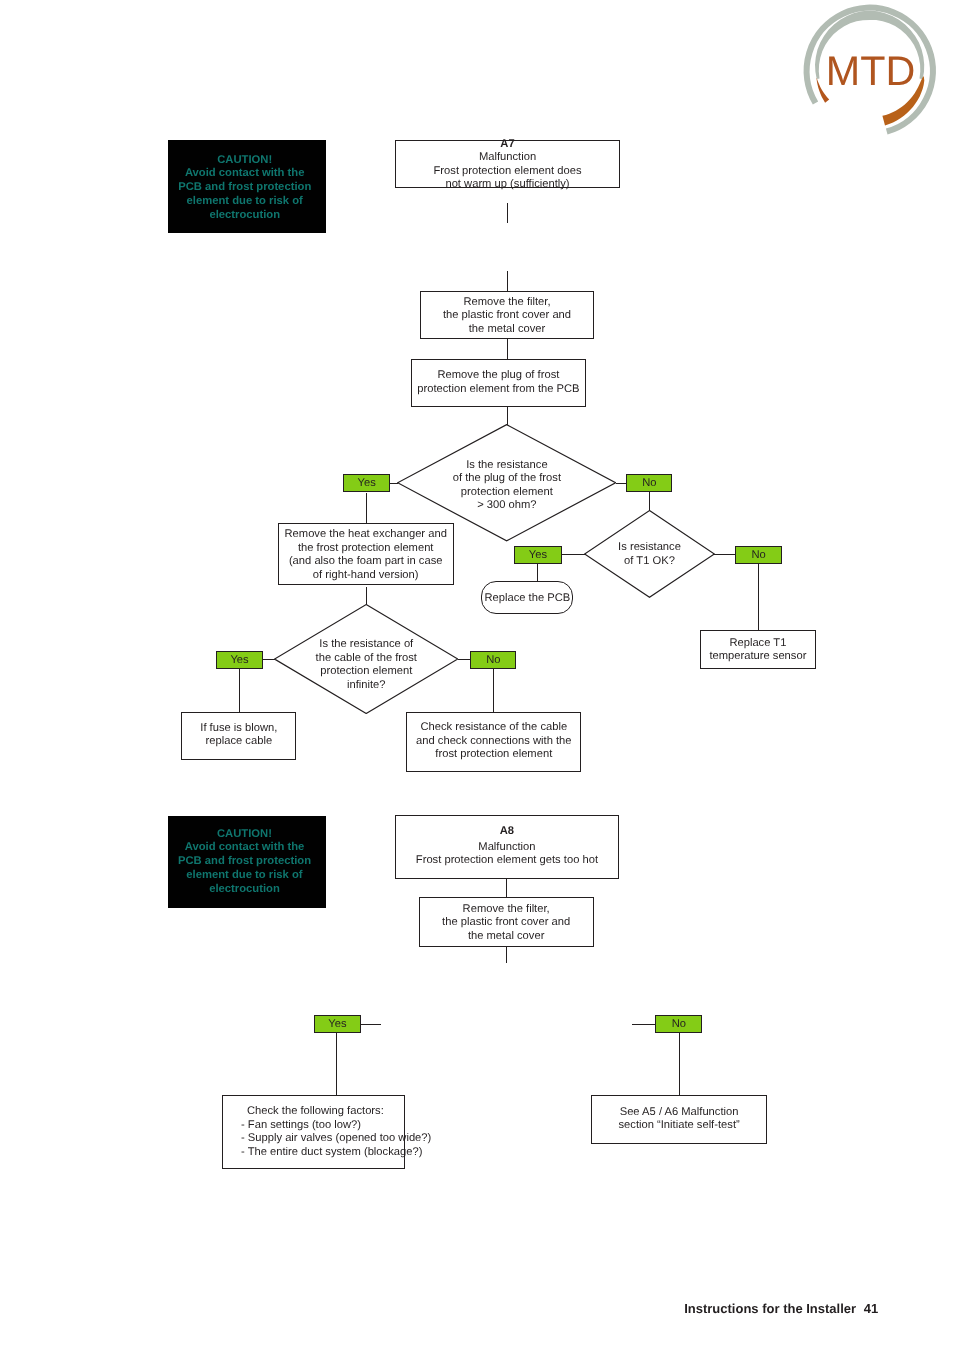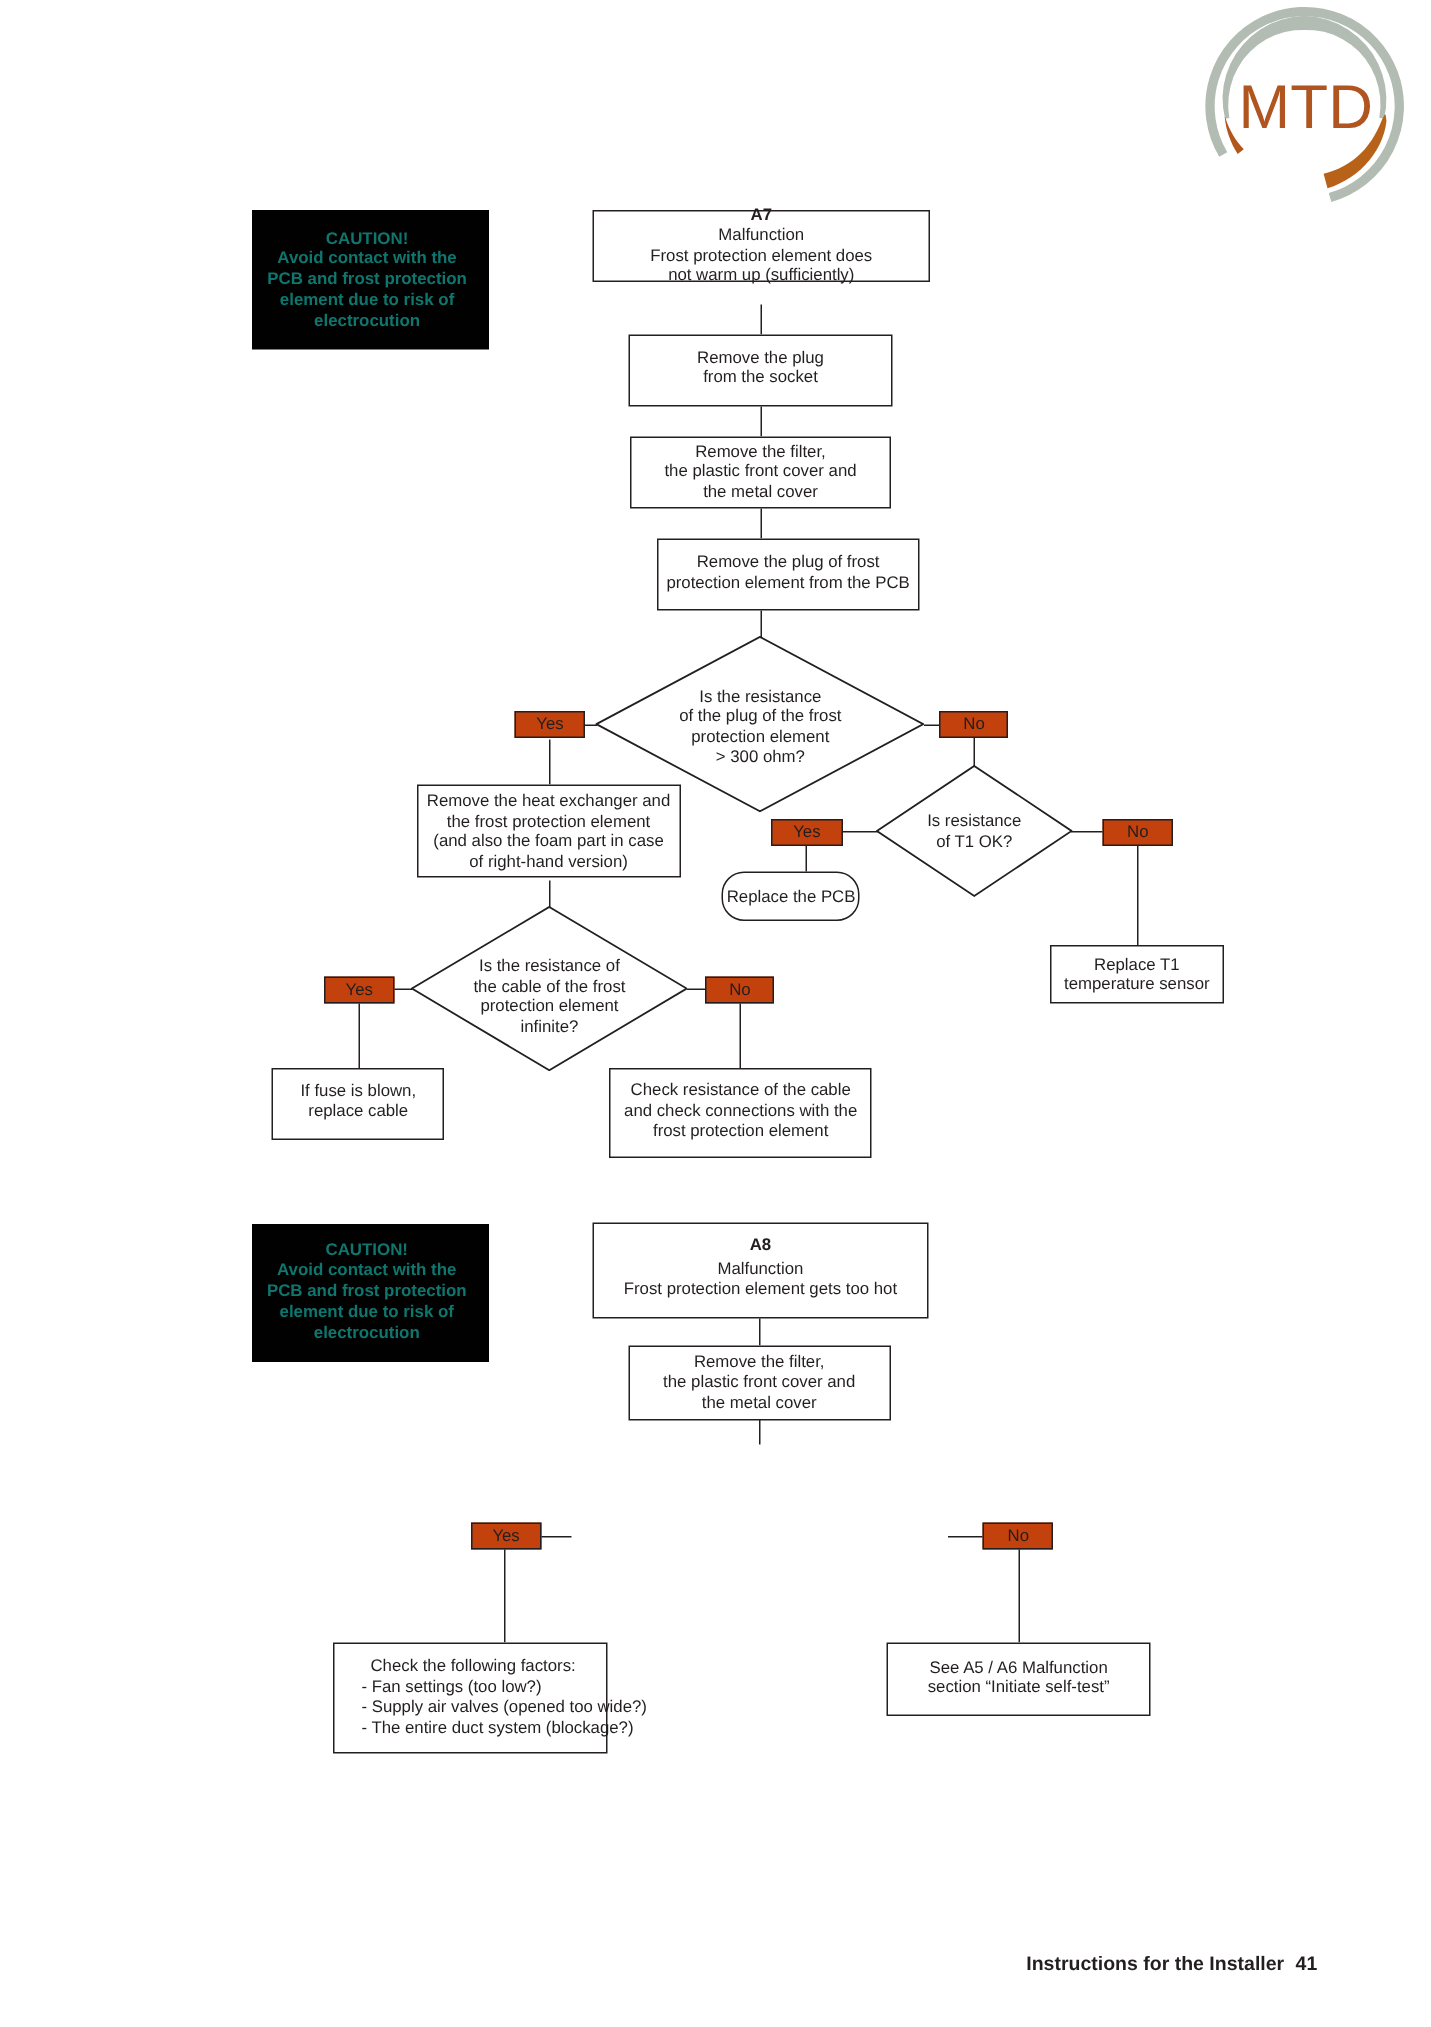--- a/index.html
+++ b/index.html
@@ -3,21 +3,21 @@
 <meta charset="utf-8">
 <style>
   html,body{margin:0;padding:0;background:#fff;}
   body{width:954px;height:1351px;font-family:"Liberation Sans",sans-serif;color:#231f20;position:relative;overflow:hidden;
        -webkit-font-smoothing:antialiased;text-rendering:geometricPrecision;}
   .page{position:absolute;left:0;top:0;width:954px;height:1351px;}
   .node{position:absolute;box-sizing:border-box;}
   .box{border:1.1px solid #231f20;background:#fff;}
   .box .txt, .diamond .txt{position:absolute;left:0;right:0;top:50%;transform:translateY(-50%) translateY(0.9px);
        text-align:center;font-size:11.2px;line-height:13.5px;white-space:nowrap;}
-  .label{border:1.1px solid #231f20;background:#c2410c;padding-left:25px;}
+  .label{border:1.1px solid #231f20;background:#84cc16;padding-left:25px;}
   .label .txt{position:absolute;left:0;right:0;top:50%;transform:translateY(-50%) translateY(0.9px);
        text-align:center;font-size:11.2px;line-height:13.5px;}
   .caution{position:absolute;background:#010101;color:#0f766e;box-sizing:border-box;}
   .caution .txt{position:absolute;left:0;right:4.6px;top:50%;transform:translateY(-50%) translateY(0.9px);
        text-align:center;font-size:11.25px;line-height:13.75px;font-weight:bold;}
   .diamond{position:absolute;}
   .diamond svg{position:absolute;left:0;top:0;}
   .conn{position:absolute;background:#231f20;}
   .footer{position:absolute;font-weight:bold;font-size:13px;white-space:nowrap;}
   .logo{position:absolute;}
@@ -51,38 +51,32 @@
   <div class="node box" style="left:395px;top:139.7px;width:225px;height:48px;">
     <div class="txt">
       <div class="b">A7</div>
       <div>Malfunction</div>
       <div>Frost protection element does</div>
       <div>not warm up (sufficiently)</div>
     </div>
   </div>
   <div class="conn" style="left:506.6px;top:203px;width:1.2px;height:19.5px;"></div>
 
-  <div class="node box" style="left:418.8px;top:222.5px;width:176.4px;height:48.7px;">
-    <div class="txt" style="transform:translateY(-50%) translateY(-0.6px);">
-      <div>Remove the plug</div>
-      <div>from the socket</div>
-    </div>
-  </div>
   <div class="conn" style="left:506.6px;top:271.2px;width:1.2px;height:19.4px;"></div>
 
   <div class="node box" style="left:419.6px;top:290.6px;width:174.8px;height:48.6px;">
     <div class="txt">
       <div>Remove the filter,</div>
       <div>the plastic front cover and</div>
       <div>the metal cover</div>
     </div>
   </div>
   <div class="conn" style="left:506.6px;top:339.2px;width:1.2px;height:20px;"></div>
 
-  <div class="node box" style="left:438px;top:359.2px;width:174.8px;height:47.8px;">
+  <div class="node box" style="left:411px;top:359.2px;width:174.8px;height:47.8px;">
     <div class="txt" style="transform:translateY(-50%) translateY(-0.40px);">
       <div>Remove the plug of frost</div>
       <div>protection element from the PCB</div>
     </div>
   </div>
   <div class="conn" style="left:506.6px;top:407px;width:1.2px;height:18px;"></div>
 
   <div class="diamond" style="left:397.3px;top:424.2px;width:219.2px;height:117.5px;">
     <svg width="219.2" height="117.5" viewBox="0 0 219.2 117.5">
         <path d="M 109.6 0.6 L 218.6 58.75 L 109.6 116.9 L 0.6 58.75 Z" fill="#fff" stroke="#231f20" stroke-width="1.2"></path>

